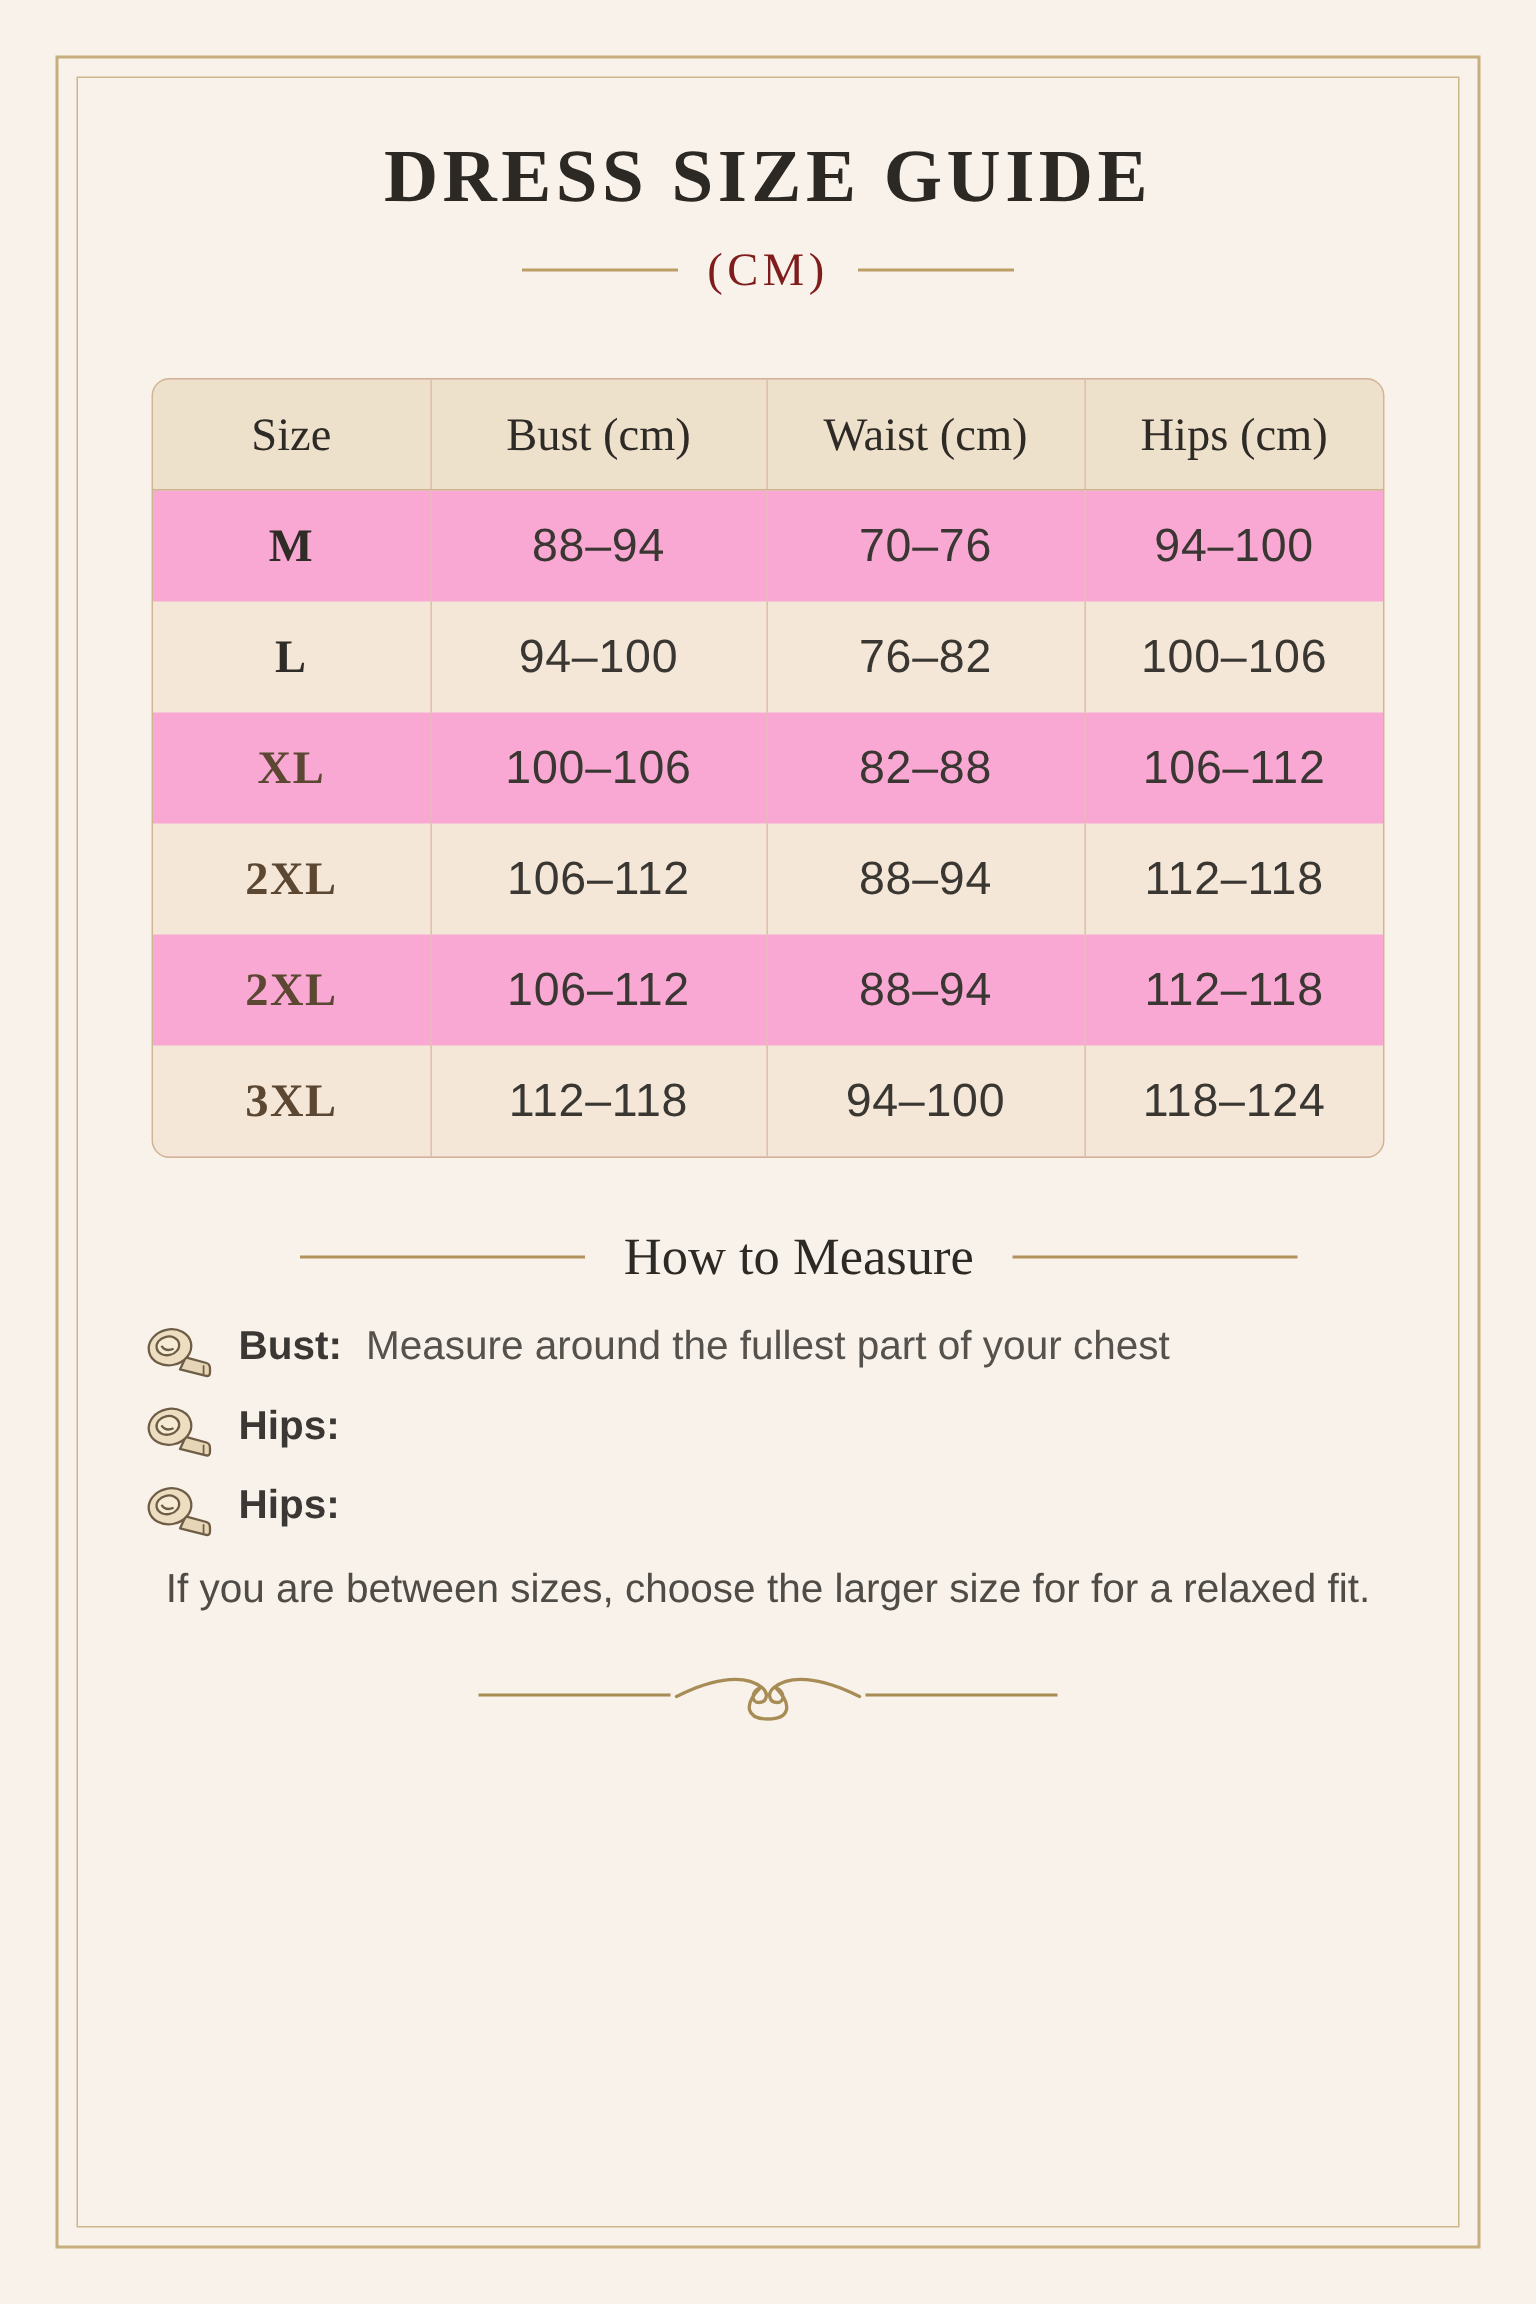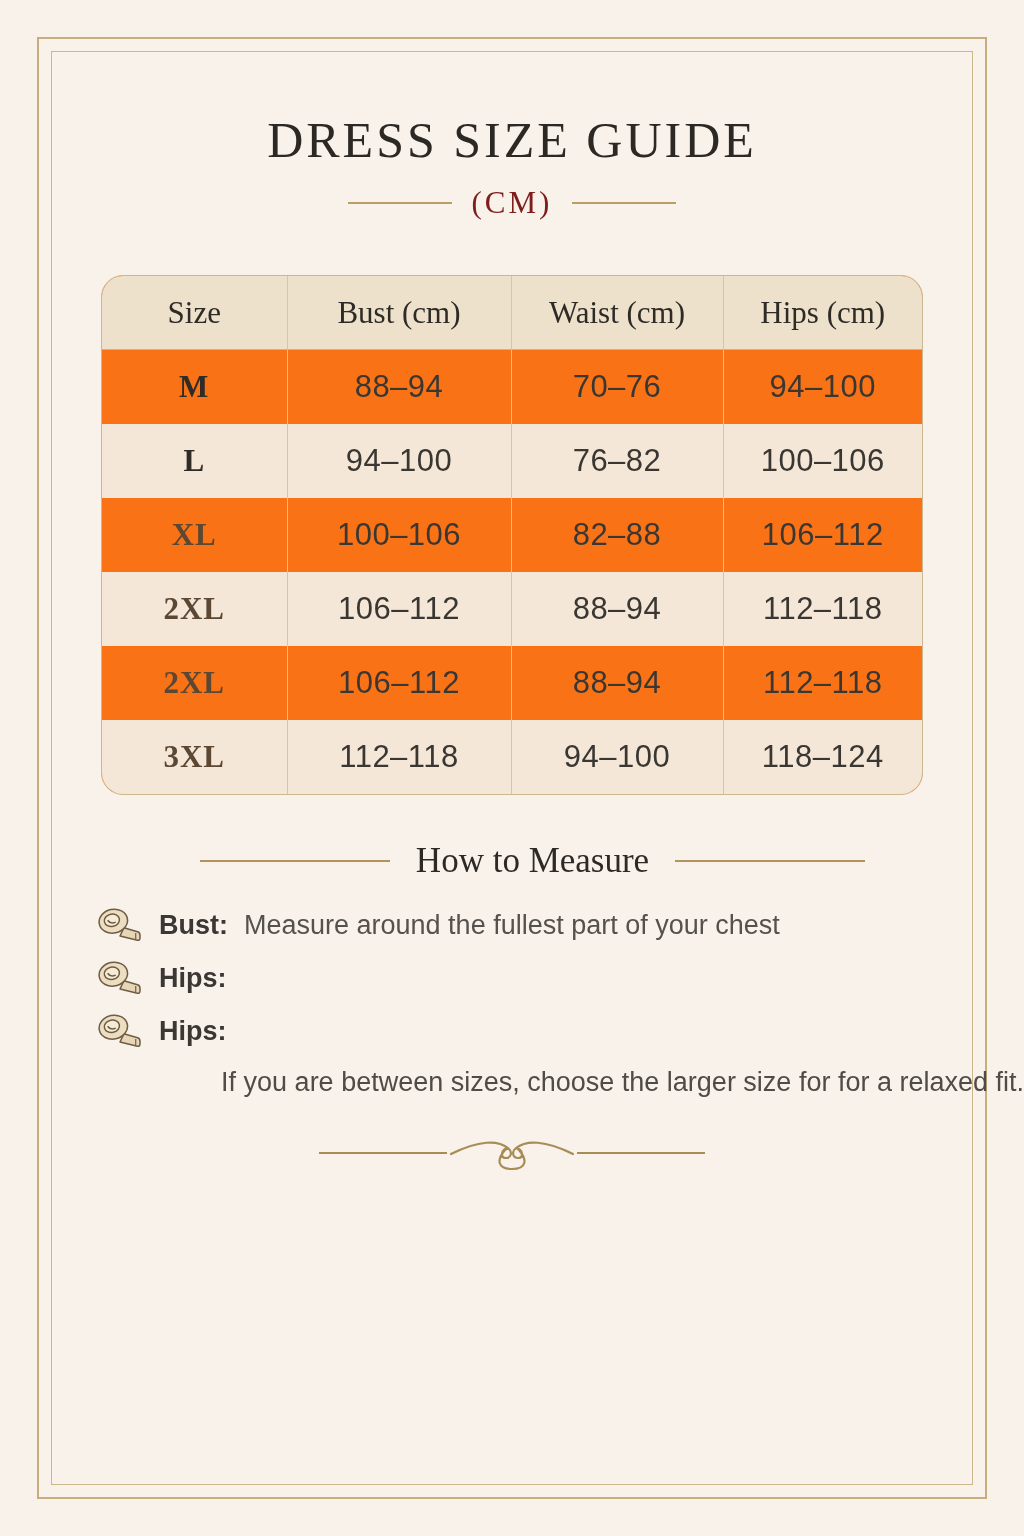--- a/index.html
+++ b/index.html
@@ -19,44 +19,44 @@
   .frame-inner{
     position:absolute;inset:51px;
     border:1px solid #ccb78d;
     pointer-events:none;
   }
   .content{
     position:absolute;left:0;top:0;width:1024px;
   }
   
   .title{
-    margin-top:111px;
+    margin-top:88px;
     text-align:center;
     font-family:"Liberation Serif","DejaVu Serif",serif;
-    font-weight:400;
+    font-weight:700;
     font-size:50px;
     letter-spacing:3px;
     color:#2c2925;
   }
   .subtitle-row{
     margin-top:16px;
     display:flex;align-items:center;justify-content:center;gap:20px;
   }
   .subtitle-line{width:104px;height:2px;background:#bb9d66;}
   .subtitle{
     font-family:"Liberation Serif","DejaVu Serif",serif;
     font-size:31px;letter-spacing:3px;color:#7f1d1d;
   }
   
   .table-wrap{
     width:820px;margin:54px auto 0;
     border:1px solid #cdb791;
-    border-radius:22px;
+    border-radius:12px;
     overflow:hidden;
-    background:#f97316;
+    background:#f9a8d4;
   }
   table{border-collapse:collapse;width:100%;}
   col.c-size{width:185px;} col.c-bust{width:224px;}
   col.c-waist{width:212px;} col.c-hips{width:199px;}
   th{
     height:71px;
     background:#eee1cb;
     font-family:"Liberation Serif","DejaVu Serif",serif;
     font-weight:400;
     font-size:31px;
@@ -86,29 +86,29 @@
   }
   .measure-line{width:190px;height:2px;background:#b2935d;}
   .measure-heading{
     font-family:"Liberation Serif","DejaVu Serif",serif;
     font-size:35px;color:#2d2a26;
   }
   .measure-list{
     width:830px;margin:24px auto 0;
   }
   .measure-item{
-    display:flex;align-items:center;gap:16px;
+    display:flex;align-items:flex-start;gap:16px;
     margin-bottom:13px;
     font-size:27px;color:#55524d;
   }
   .measure-item .label{font-weight:700;color:#3a3734;}
   .tape-icon{flex:0 0 auto;display:block;}
   .note{
     margin-top:16px;
-    text-align:right;
+    text-align:center;
     font-size:27px;color:#4f4b46;
   }
   .flourish-row{
     margin-top:32px;
     display:flex;justify-content:center;
   }
 </style>
 </head>
 <body>
 

